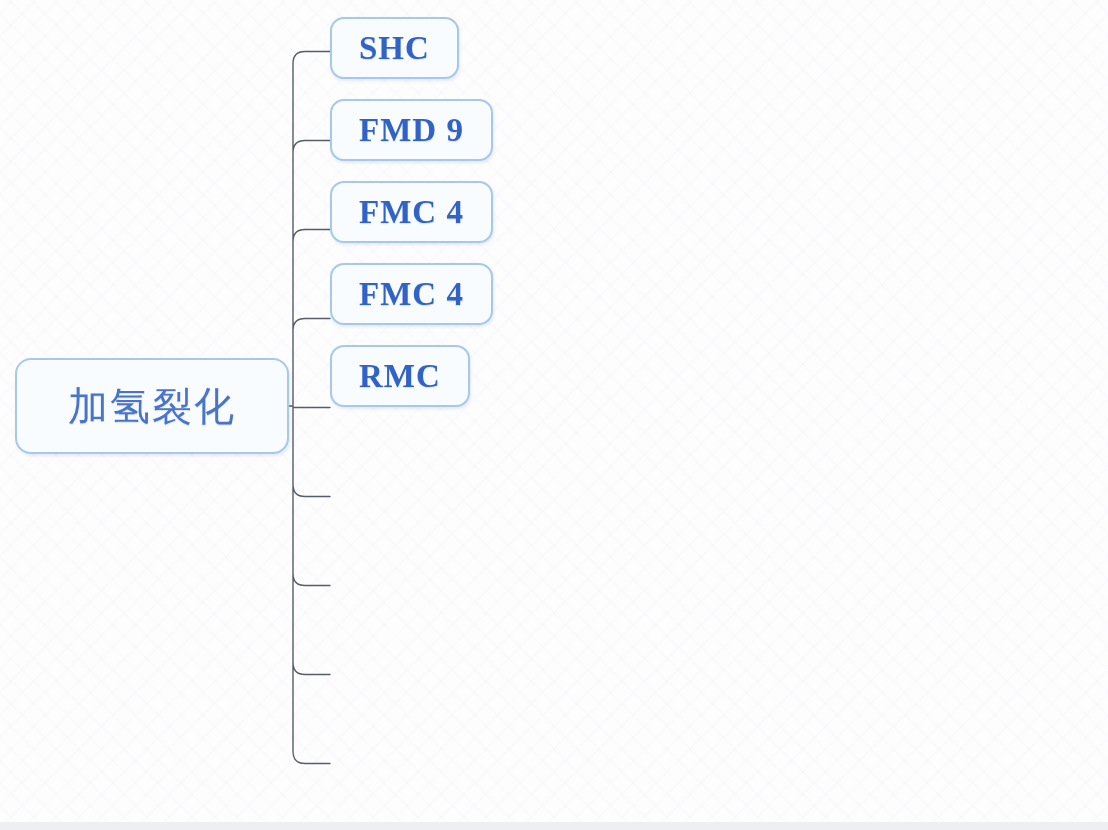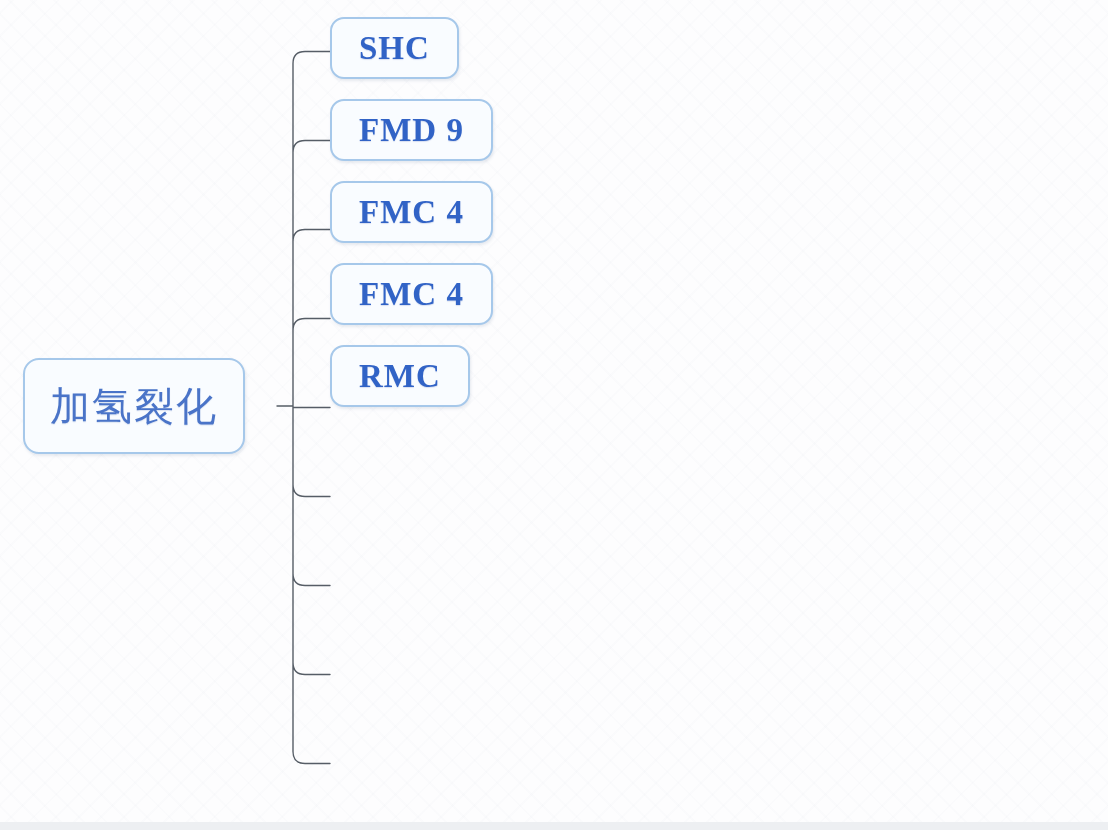--- a/index.html
+++ b/index.html
@@ -43,23 +43,22 @@
   .node{
     background:var(--node-fill);
     border:2px solid var(--node-border);
     box-shadow:1px 2px 3px rgba(110,130,160,0.16);
     display:flex;align-items:center;justify-content:center;
     color:var(--node-text);
   }
   #root-node{
     position:absolute;
     left:15px;top:358px;
-    width:222px;height:96px;
+    width:274px;height:96px;
     border-radius:16px;
-    margin-left:8px;
   }
   #root-node .label{
     font-size:40px;
     font-weight:400;
     letter-spacing:2px;
     color:var(--root-text);
     text-shadow:0 1px 1px rgba(80,110,180,0.18);
   }
   #children-column{
     position:absolute;

